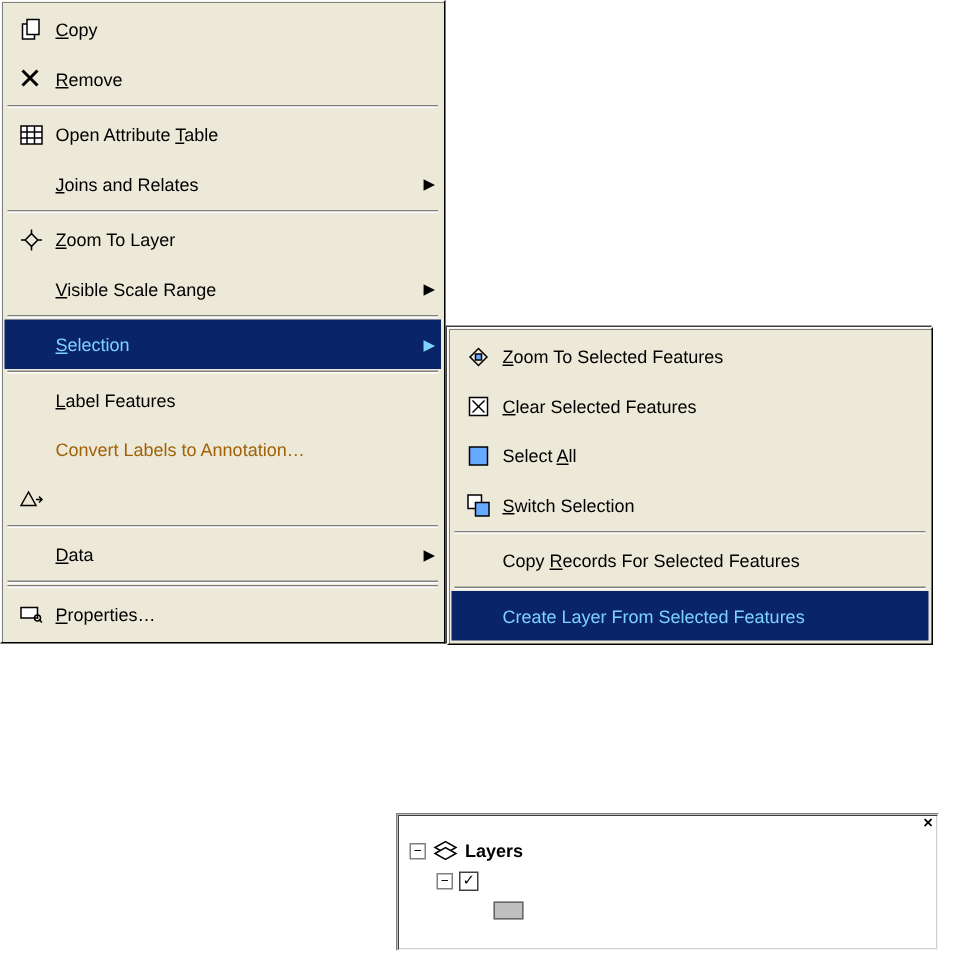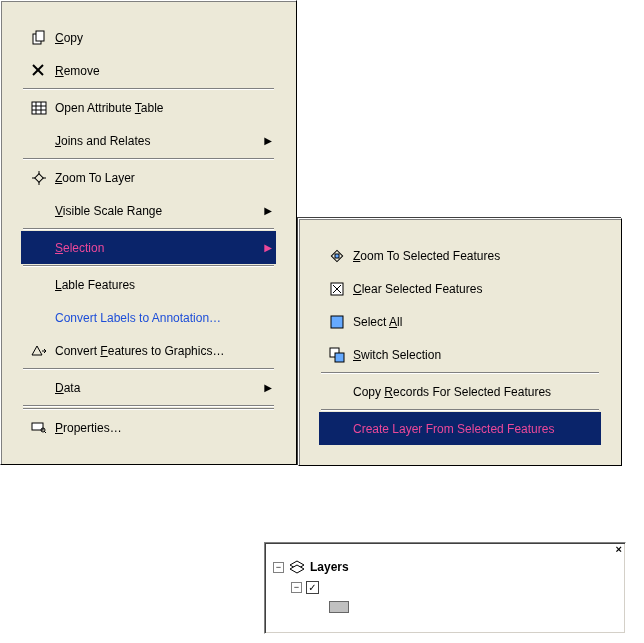--- a/index.html
+++ b/index.html
@@ -11,21 +11,21 @@
       height: 643px;
       position: relative;
     }
     .menu {
       position: absolute;
       background: #ece9d8;
       border: 1px solid #000;
       border-top-color: #fff;
       border-left-color: #fff;
       box-shadow: 1px 1px 0 #808080 inset, -1px -1px 0 #404040;
-      padding: 20px;
+      padding: 2px;
     }
     .menu-primary {
       left: 0;
       top: 0;
       width: 297px;
     }
     .menu-sub {
       left: 298px;
       top: 218px;
       width: 324px;
@@ -49,24 +49,24 @@
       padding-left: 2px;
       white-space: nowrap;
     }
     .menu-item .arrow-cell {
       width: 16px;
       text-align: right;
       font-size: 10px;
     }
     .menu-item.highlighted {
       background: #0a246a;
-      color: #ec4899;
+      color: #7dd3fc;
     }
     .menu-item.disabled .label-cell {
-      color: #1d4ed8;
+      color: #a16207;
     }
     .menu-sep {
       height: 2px;
       margin: 1px 2px;
       border-top: 1px solid #808080;
       border-bottom: 1px solid #fff;
     }
     .u { text-decoration: underline; }
 
     
@@ -201,39 +201,38 @@
   <div class="menu-item highlighted">
     <span class="icon-cell"></span>
     <span class="label-cell"><span class="u">S</span><span>election</span></span>
     <span class="arrow-cell">▶</span>
   </div>
 
   <div class="menu-sep"></div>
 
   <div class="menu-item">
     <span class="icon-cell"></span>
-    <span class="label-cell"><span class="u">L</span><span>able Features</span></span>
+    <span class="label-cell"><span class="u">L</span><span>abel Features</span></span>
     <span class="arrow-cell"></span>
   </div>
 
   <div class="menu-item disabled">
     <span class="icon-cell"></span>
     <span class="label-cell">Convert Labels to Annotation…</span>
     <span class="arrow-cell"></span>
   </div>
 
   <div class="menu-item">
     <span class="icon-cell">
       <svg width="16" height="16">
           <polygon points="1,12 6,3 11,12" fill="none" stroke="#000"></polygon>
           <line x1="11" y1="8" x2="15" y2="8" stroke="#000"></line>
           <polyline points="13,6 15,8 13,10" fill="none" stroke="#000"></polyline>
         </svg>
     </span>
-    <span class="label-cell">Convert <span class="u">F</span>eatures to Graphics…</span>
     <span class="arrow-cell"></span>
   </div>
 
   <div class="menu-sep"></div>
 
   <div class="menu-item">
     <span class="icon-cell"></span>
     <span class="label-cell"><span class="u">D</span><span>ata</span></span>
     <span class="arrow-cell">▶</span>
   </div>

